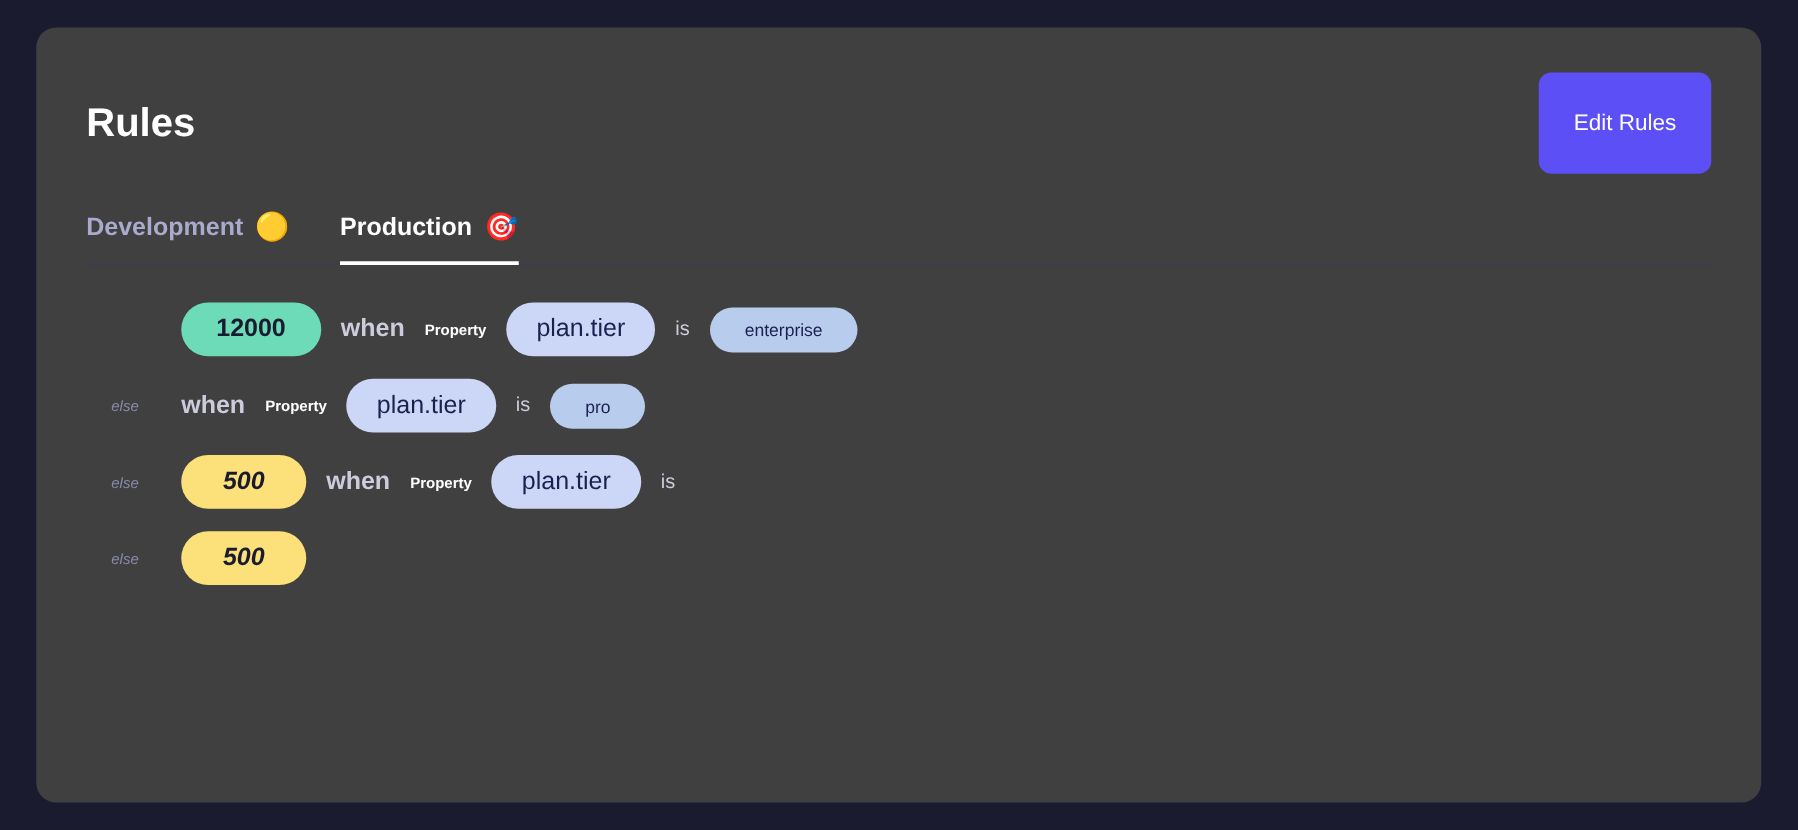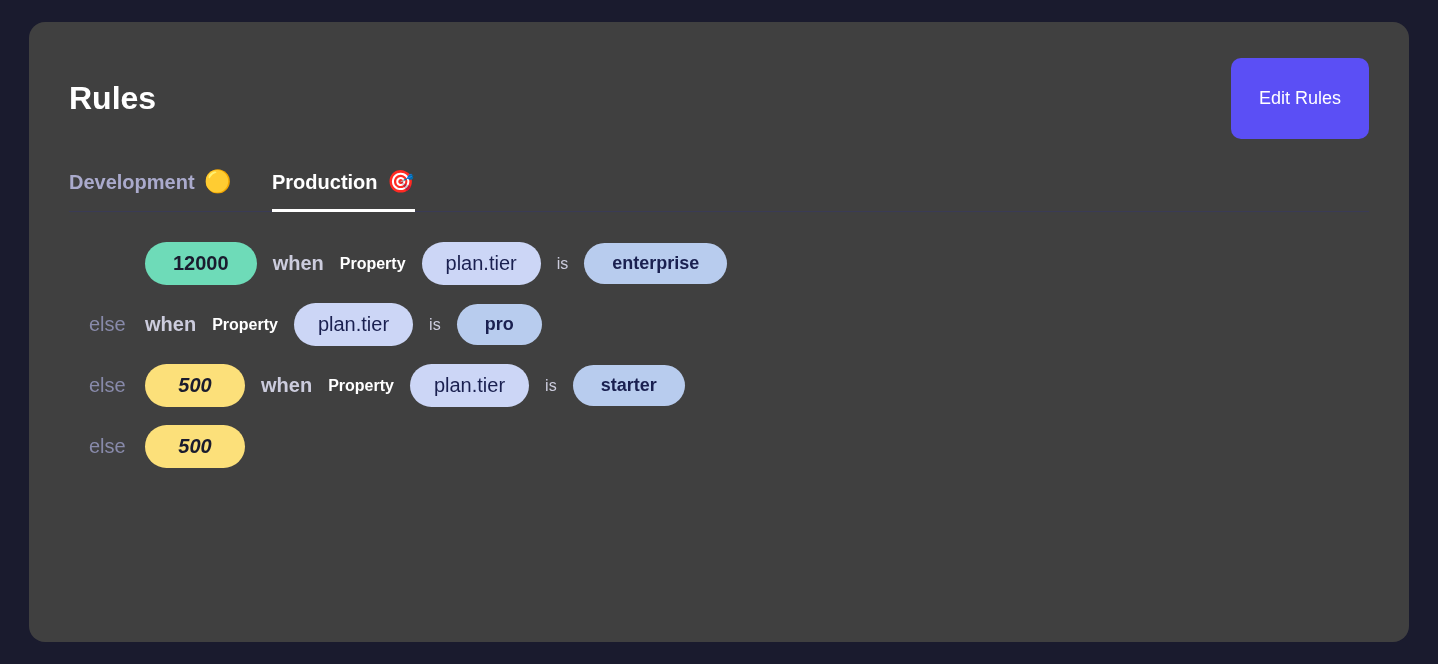--- a/index.html
+++ b/index.html
@@ -89,23 +89,24 @@
     }
 
     .rule-row {
       display: flex;
       align-items: center;
       gap: 16px;
     }
 
     .else-label {
       color: #888aaa;
-      font-size: 20px;
+      font-size: 12px;
       font-weight: 500;
       width: 40px;
+      font-style: italic;
     }
 
     .value-badge {
       border-radius: 50px;
       padding: 10px 28px;
       font-size: 20px;
       font-weight: 700;
       min-width: 100px;
       text-align: center;
     }
@@ -127,21 +128,21 @@
     }
 
     .when-label {
       color: #ccccdd;
       font-size: 20px;
       font-weight: 700;
     }
 
     .property-label {
       color: #ffffff;
-      font-size: 16px;
+      font-size: 12px;
       font-weight: 700;
     }
 
     .pill {
       background: #ccd6f6;
       border-radius: 50px;
       padding: 10px 24px;
       font-size: 20px;
       color: #1a2050;
       font-weight: 500;
@@ -150,23 +151,23 @@
     .is-label {
       color: #ccccdd;
       font-size: 16px;
       font-weight: 400;
     }
 
     .value-pill {
       background: #b8ccee;
       border-radius: 50px;
       padding: 10px 28px;
-      font-size: 18px;
+      font-size: 14px;
       color: #1a2050;
-      font-weight: 700;
+      font-weight: 400;
     }
 
     .first-row-indent {
       margin-left: 56px;
     }
   </style>
 </head>
 <body>
 
 <div class="card">
@@ -206,21 +207,20 @@
       <span class="value-pill">pro</span>
     </div>
 
     <div class="rule-row">
       <span class="else-label">else</span>
       <span class="value-badge value-yellow">500</span>
       <span class="when-label">when</span>
       <span class="property-label">Property</span>
       <span class="pill">plan.tier</span>
       <span class="is-label">is</span>
-      <span class="value-pill">starter</span>
     </div>
 
     <div class="rule-row">
       <span class="else-label">else</span>
       <span class="value-badge value-yellow">500</span>
     </div>
 
   </div>
 </div>
 

